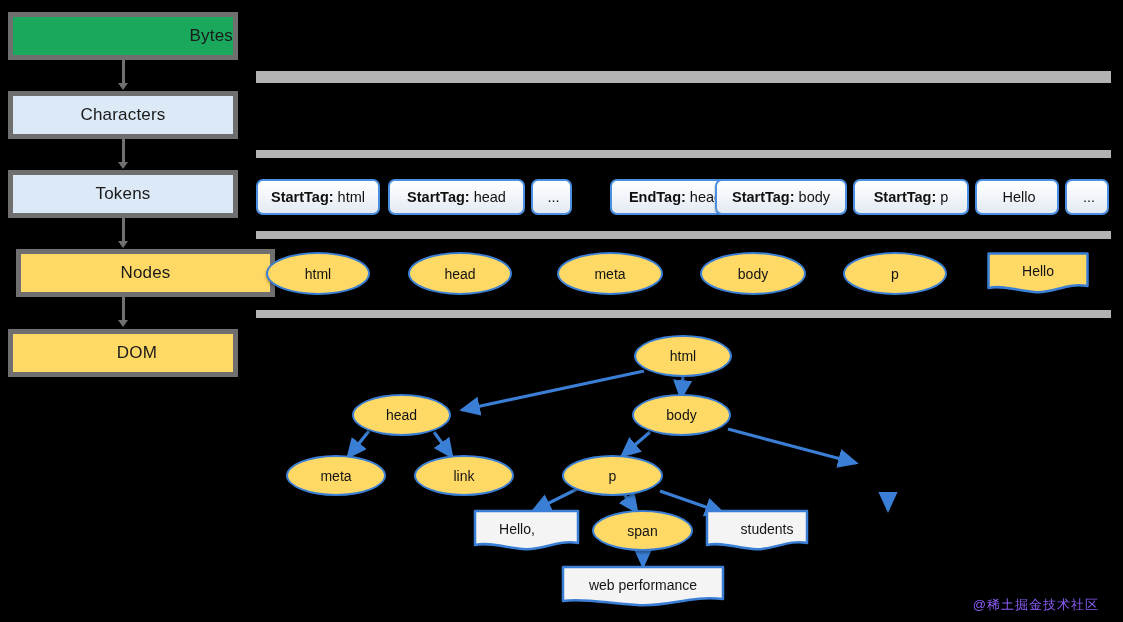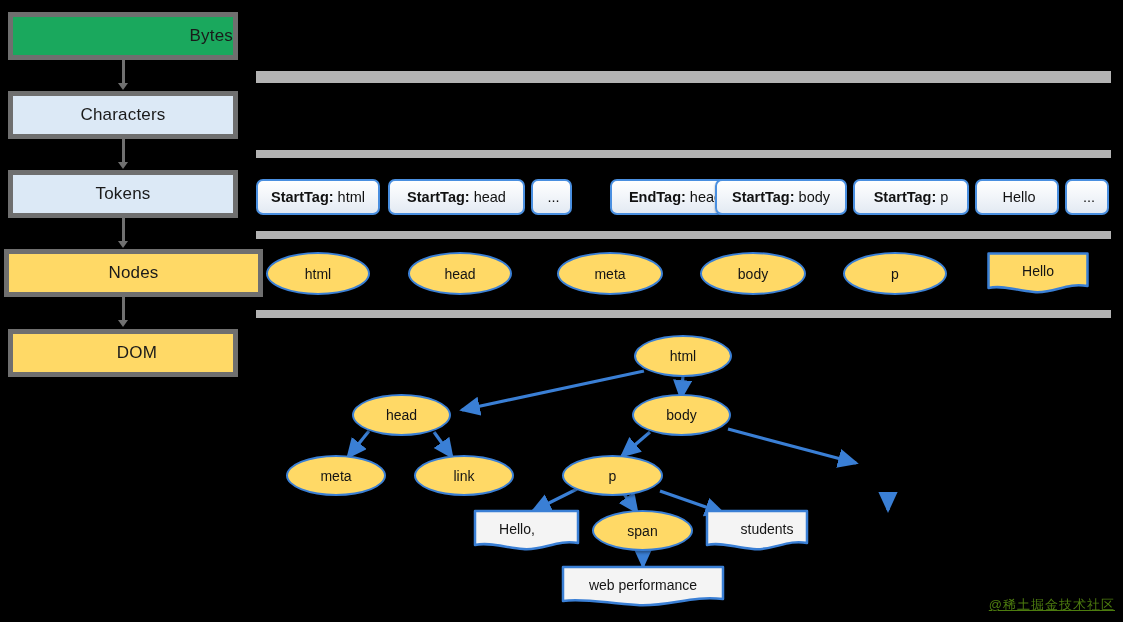--- a/index.html
+++ b/index.html
@@ -105,27 +105,26 @@
     position: absolute;
     left: 0; top: 0;
     width: 1123px;
     height: 622px;
     pointer-events: none;
   }
 
   
   #watermark {
     position: absolute;
-    right: 8px;
+    right: 24px;
     bottom: 8px;
     font-size: 13px;
-    color: #4d7c0f;
+    color: #8b5cf6;
     letter-spacing: 1px;
     white-space: nowrap;
-    text-decoration: underline;
   }
 </style>
 </head>
 <body>
 
 <div id="stage">
 
   <div class="pipe-box green" style="left:8px;  top:12px;  width:230px; height:48px;">
       <span>Bytes</span>
     </div>
@@ -137,21 +136,21 @@
     </div>
   <div class="pipe-conn" style="left:122px; top:139px; height:26px;"></div>
   <div class="pipe-arrow" style="left:118px; top:162px;"></div>
 
   <div class="pipe-box blue" style="left:8px;  top:170px; width:230px; height:48px;">
       <span>Tokens</span>
     </div>
   <div class="pipe-conn" style="left:122px; top:218px; height:26px;"></div>
   <div class="pipe-arrow" style="left:118px; top:241px;"></div>
 
-  <div class="pipe-box yellow" style="left:4px;  top:249px; width:259px; height:48px;">
+  <div class="pipe-box yellow" style="left:16px;  top:249px; width:259px; height:48px;">
       <span>Nodes</span>
     </div>
   <div class="pipe-conn" style="left:122px; top:297px; height:26px;"></div>
   <div class="pipe-arrow" style="left:118px; top:320px;"></div>
 
   <div class="pipe-box yellow" style="left:8px;  top:329px; width:230px; height:48px;padding-left:28px;">
       <span>DOM</span>
     </div>
 
   <div class="gray-bar" style="left:256px; top:71px;  width:855px; height:12px;"></div>

